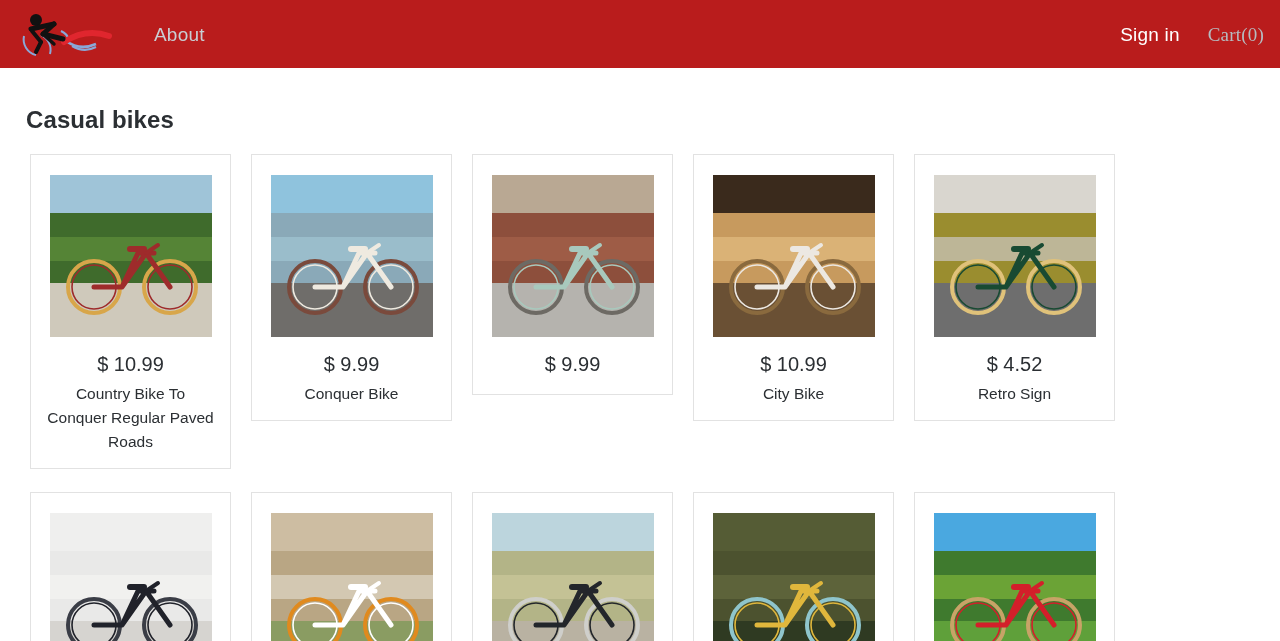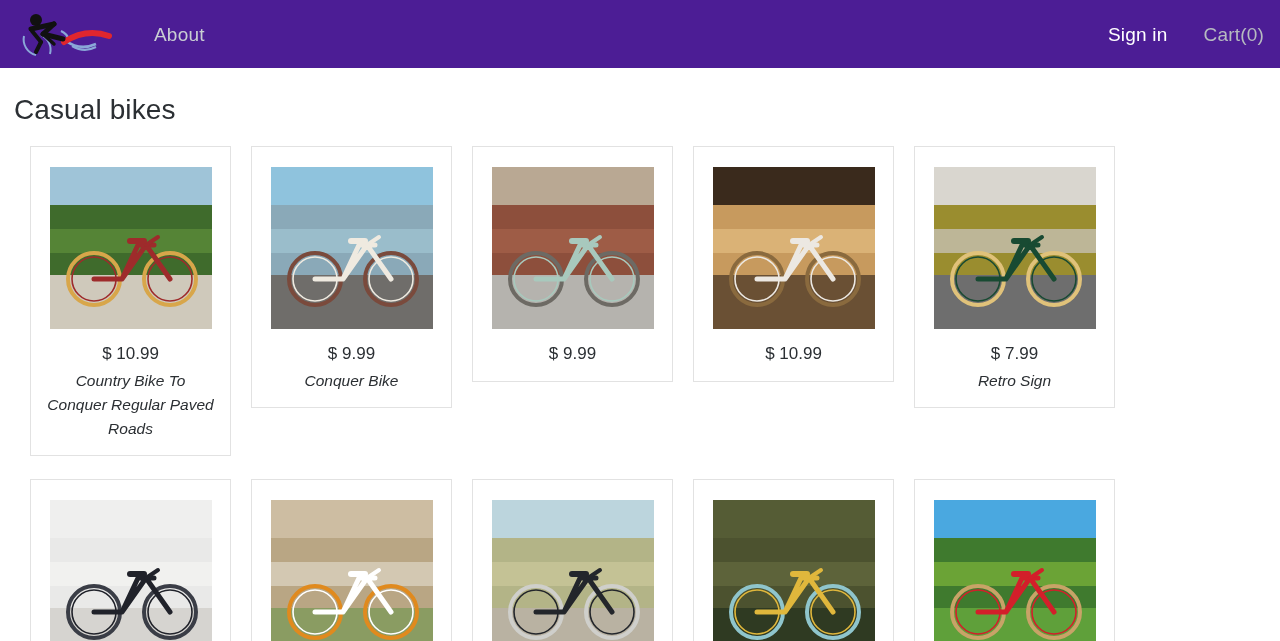--- a/index.html
+++ b/index.html
@@ -10,21 +10,21 @@
     overflow: hidden;
     background: #ffffff;
     font-family: "Liberation Sans", sans-serif;
     -webkit-font-smoothing: antialiased;
   }
 
   
   .navbar {
     position: relative;
     height: 68px;
-    background: #4c1d95;
+    background: #b91c1c;
     display: flex;
     align-items: center;
     padding: 0 16px 0 14px;
   }
   .nav-left { display: flex; align-items: center; }
   .brand-logo {
     width: 110px; height: 52px;
     display: block;
     flex: 0 0 auto;
   }
@@ -38,28 +38,28 @@
     white-space: nowrap;
   }
   .nav-right {
     margin-left: auto;
     display: flex;
     align-items: center;
     gap: 28px;
     justify-content: center;
   }
   .nav-link.signin { color: #ffffff; margin-left: 0; }
-  .nav-link.cart   { color: #b6bbc0; margin-left: 8px; }
+  .nav-link.cart   { color: #b6bbc0; margin-left: 0; font-family: Liberation Serif, serif; }
 
   
   .page-title {
-    font-size: 28px;
-    font-weight: 400;
+    font-size: 24px;
+    font-weight: 700;
     color: #2b2f33;
-    margin: 0;
+    margin: 12px;
     padding: 26px 0 0 14px;
     letter-spacing: .1px;
   }
 
   
   .grid {
     margin-top: 20px;
     padding-left: 30px;
     display: grid;
     grid-template-columns: repeat(5, 201px);
@@ -79,31 +79,30 @@
     height: 162px;
     margin: 0 auto;
     display: block;
     overflow: hidden;
     position: relative;
     background: #d9d9d9;
   }
   .card-thumb svg { display: block; width: 162px; height: 162px; }
   .card-price {
     margin-top: 12px;
-    font-size: 17px;
+    font-size: 20px;
     color: #2b2f33;
     line-height: 1.55;
   }
   .card-name {
     margin-top: 2px;
     font-size: 15.5px;
     color: #2b2f33;
     line-height: 1.55;
     padding: 0 4px;
-    font-style: italic;
   }
 </style>
 </head>
 <body>
 
 <div class="navbar">
   <div class="nav-left">
     <span class="brand-logo">
       <svg viewBox="0 0 110 52" xmlns="http://www.w3.org/2000/svg" aria-hidden="true">
 
@@ -201,38 +200,39 @@
           <circle cx="44" cy="112" r="26" fill="none" stroke="#8a6a3e" stroke-width="4"></circle>
           <circle cx="120" cy="112" r="26" fill="none" stroke="#8a6a3e" stroke-width="4"></circle>
           <circle cx="44" cy="112" r="22" fill="none" stroke="#ece8e2" stroke-width="1.6"></circle>
           <circle cx="120" cy="112" r="22" fill="none" stroke="#ece8e2" stroke-width="1.6"></circle>
           <path d="M44 112 L72 112 L96 78 L120 112 M72 112 L88 78 L104 78" fill="none" stroke="#ece8e2" stroke-width="5" stroke-linejoin="round" stroke-linecap="round"></path>
           <path d="M96 78 L108 70" stroke="#ece8e2" stroke-width="4" stroke-linecap="round"></path>
           <path d="M80 74 l14 0" stroke="#ece8e2" stroke-width="6" stroke-linecap="round"></path>
         </svg>
       </div>
       <div class="card-price">$ 10.99</div>
+      <div class="card-name">City Bike</div>
     </div>
     <div class="card">
       <div class="card-thumb" aria-label="dark-green-retro-bike-with-cream-tires-white-wall">
         <svg viewBox="0 0 162 162" xmlns="http://www.w3.org/2000/svg">
           <rect x="0" y="0" width="162" height="162" fill="#d9d6cf"></rect>
           <rect x="0" y="38" width="162" height="70" fill="#9a8d2f"></rect>
           <rect x="0" y="62" width="162" height="24" fill="#c8c4bb" opacity="0.75"></rect>
           <rect x="0" y="108" width="162" height="54" fill="#6e6e6e"></rect>
           <circle cx="44" cy="112" r="26" fill="none" stroke="#e0c27a" stroke-width="4"></circle>
           <circle cx="120" cy="112" r="26" fill="none" stroke="#e0c27a" stroke-width="4"></circle>
           <circle cx="44" cy="112" r="22" fill="none" stroke="#184a32" stroke-width="1.6"></circle>
           <circle cx="120" cy="112" r="22" fill="none" stroke="#184a32" stroke-width="1.6"></circle>
           <path d="M44 112 L72 112 L96 78 L120 112 M72 112 L88 78 L104 78" fill="none" stroke="#184a32" stroke-width="5" stroke-linejoin="round" stroke-linecap="round"></path>
           <path d="M96 78 L108 70" stroke="#184a32" stroke-width="4" stroke-linecap="round"></path>
           <path d="M80 74 l14 0" stroke="#184a32" stroke-width="6" stroke-linecap="round"></path>
         </svg>
       </div>
-      <div class="card-price">$ 7.99</div>
+      <div class="card-price">$ 4.52</div>
       <div class="card-name">Retro Sign</div>
     </div>
     <div class="card">
       <div class="card-thumb" aria-label="black-cargo-trike-on-white-background">
         <svg viewBox="0 0 162 162" xmlns="http://www.w3.org/2000/svg">
           <rect x="0" y="0" width="162" height="162" fill="#efefee"></rect>
           <rect x="0" y="38" width="162" height="70" fill="#e9e9e8"></rect>
           <rect x="0" y="62" width="162" height="24" fill="#f3f3f2" opacity="0.75"></rect>
           <rect x="0" y="108" width="162" height="54" fill="#d6d4d0"></rect>
           <circle cx="44" cy="112" r="26" fill="none" stroke="#3a3d46" stroke-width="4"></circle>

